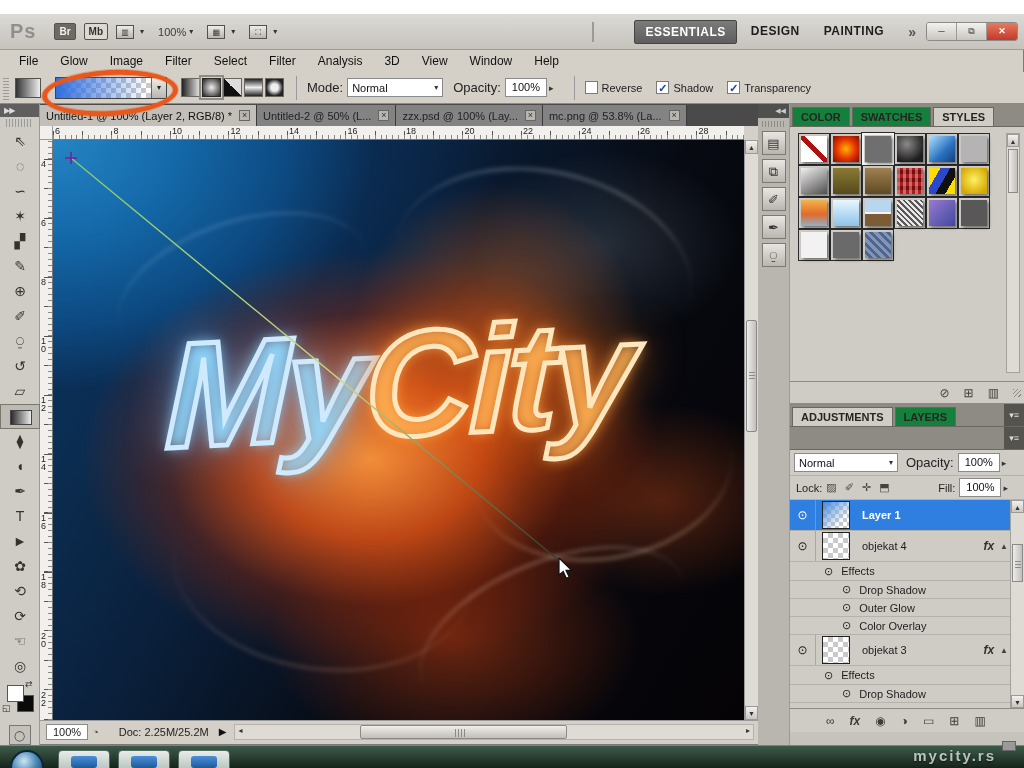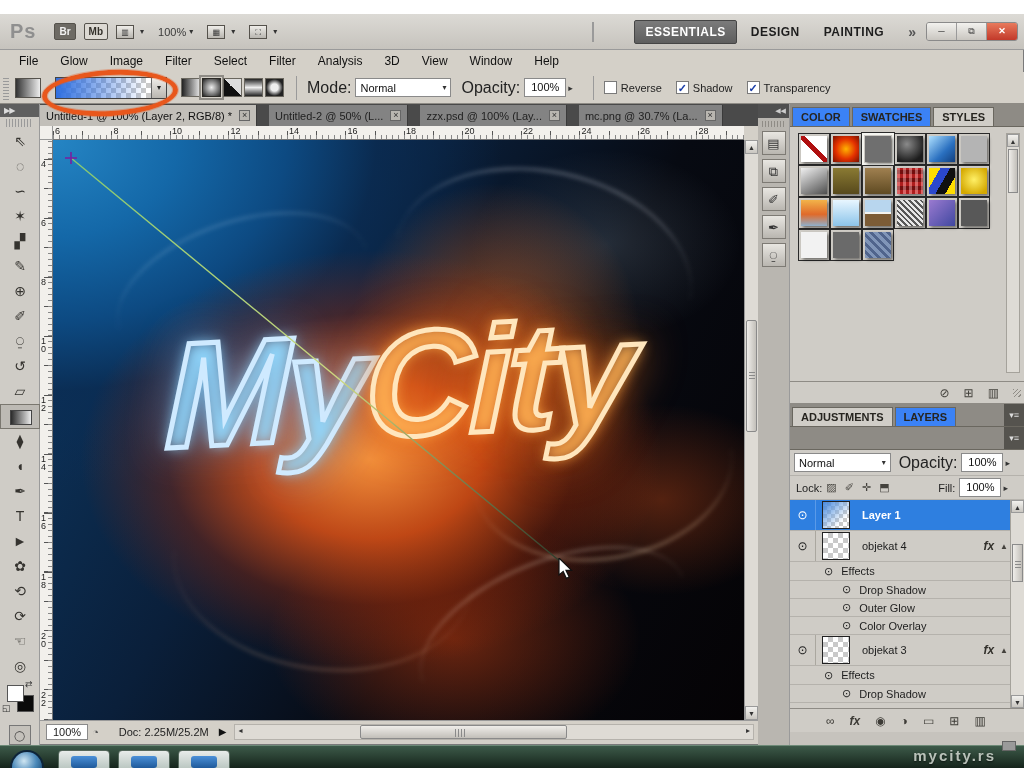--- a/index.html
+++ b/index.html
@@ -32,21 +32,21 @@
   #options-bar{position:absolute;left:0;top:72px;width:1024px;height:32px;background:#d4d0c8;border-bottom:1px solid #8e8b85;display:flex;align-items:center;}
   .grip-v{width:6px;height:24px;margin:0 6px 0 3px;background:repeating-linear-gradient(0deg,#9a9a9a 0 1px,transparent 1px 3px);}
   .preset-chip{width:26px;height:20px;border:1px solid #55524c;background:linear-gradient(90deg,#333,#eee);margin-right:14px;}
   .checker{background-image:linear-gradient(45deg,#c9c9c9 25%,transparent 25%,transparent 75%,#c9c9c9 75%),linear-gradient(45deg,#c9c9c9 25%,#fff 25%,#fff 75%,#c9c9c9 75%);background-size:10px 10px;background-position:0 0,5px 5px;background-color:#fff;}
   #gradient-preview{position:relative;width:112px;height:22px;border:1px solid #444;display:flex;margin-right:14px;}
   #gradient-fill{flex:1;background:linear-gradient(90deg,#2f6fe0 0%,rgba(47,111,224,0) 95%);}
   #gradient-dd{width:15px;border-left:1px solid #666;background:linear-gradient(#efede9,#b9b6b0);font-size:8px;text-align:center;line-height:20px;color:#222;}
   .gtype{width:19px;height:19px;border:1px solid #6a675f;margin-right:2px;}
   .gtype.active{outline:2px solid #8f8c86;outline-offset:1px;border-color:#2c2a26;}
   .sep-v{width:1px;height:24px;background:#9a9a9a;margin:0 10px;}
-  .opt-label{font-size:16px;color:#222;margin-right:4px;}
+  .opt-label{font-size:13px;color:#222;margin-right:4px;}
   .selbox{display:flex;align-items:center;background:#fff;border:1px solid #8a8a8a;height:19px;font-size:11px;color:#111;padding:0 4px;}
   .selbox .dd{margin-left:14px;}
   .valbox{background:#fff;border:1px solid #8a8a8a;height:19px;font-size:11px;color:#111;padding:2px 6px;margin-right:2px;}
   .spin{font-size:9px;color:#333;margin-right:10px;}
   .cbwrap{display:flex;align-items:center;margin-right:14px;font-size:11px;color:#222;}
   .cb{width:13px;height:13px;border:1px solid #7a7a7a;background:#fff;margin-right:4px;font-size:11px;line-height:12px;text-align:center;color:#1b3ea8;font-weight:bold;}
 
   
   #annotation-ellipse{position:absolute;left:42px;top:70px;width:136px;height:46px;border:5px solid #e8571c;border-radius:50%;transform:rotate(-3deg);z-index:60;pointer-events:none;box-shadow:0 0 0 1px rgba(232,87,28,.35), inset 0 0 0 1px rgba(232,87,28,.35);}
 
@@ -59,21 +59,21 @@
   .tool.active::after{content:"";position:absolute;left:9px;top:5px;width:20px;height:13px;border:1px solid #444;background:linear-gradient(90deg,#2b2b2b,#ececec);}
   #color-chips{position:relative;height:40px;}
   .chip{position:absolute;width:17px;height:17px;border:1px solid #555;}
   #fg-chip{left:7px;top:6px;background:#fff;z-index:2;}
   #bg-chip{left:17px;top:16px;background:#0a0a0a;}
   #swap-arrows{position:absolute;left:25px;top:0;font-size:9px;color:#333;}
   #mini-chips{position:absolute;left:2px;top:24px;font-size:9px;color:#333;}
   #quickmask-btn{width:22px;height:20px;margin:6px auto 0;border:1px solid #777;background:#c4c1bb;text-align:center;font-size:10px;line-height:19px;color:#333;}
 
   
-  #tab-bar{position:absolute;left:40px;top:104px;width:722px;height:22px;background:#4a4a4a;display:flex;align-items:flex-end;gap:12px;}
+  #tab-bar{position:absolute;left:40px;top:104px;width:722px;height:22px;background:#4a4a4a;display:flex;align-items:flex-end;}
   .doc-tab{height:21px;display:flex;align-items:center;padding:0 6px;font-size:11px;color:#222;background:#838383;border-right:1px solid #3a3a3a;white-space:nowrap;overflow:hidden;}
   .doc-tab.active{background:#c2bfb9;color:#111;}
   .tab-close{display:inline-block;width:11px;height:11px;border:1px solid #666;background:#b9b6b0;color:#333;font-size:9px;line-height:9px;text-align:center;margin-left:7px;}
 
   #ruler-corner{position:absolute;left:40px;top:126px;width:13px;height:14px;background:#f2f0ec;border-right:1px solid #999;border-bottom:1px solid #999;}
   #h-ruler{position:absolute;left:53px;top:126px;width:691px;height:14px;background:#f2f0ec;border-bottom:1px solid #777;display:flex;overflow:hidden;
     background-image:repeating-linear-gradient(90deg,#888 0 1px,transparent 1px 5.85px),repeating-linear-gradient(90deg,#555 0 1px,transparent 1px 29.25px);
     background-size:100% 4px,100% 8px;background-position:bottom left,bottom left;background-repeat:no-repeat;}
   #h-ruler span{display:inline-block;width:58.5px;font-size:9px;color:#222;padding-left:2px;flex:none;}
   #v-ruler{position:absolute;left:40px;top:140px;width:13px;height:580px;background:#f2f0ec;border-right:1px solid #777;overflow:hidden;
@@ -116,21 +116,21 @@
 
   
   #icon-strip{position:absolute;left:758px;top:104px;width:32px;height:641px;background:#b9b6b0;border-right:1px solid #9a9a9a;}
   #icon-strip-header{height:14px;background:#4f4f4f;color:#ccc;font-size:7px;line-height:14px;text-align:right;padding-right:3px;}
   .strip-grip{height:6px;margin:3px 4px;background:repeating-linear-gradient(90deg,#8f8c86 0 1px,transparent 1px 3px);}
   .strip-btn{width:24px;height:24px;margin:4px auto;border:1px solid #7d7a74;background:linear-gradient(#e8e6e1,#b9b6b0);text-align:center;font-size:13px;line-height:23px;color:#333;}
 
   
   #right-dock{position:absolute;left:790px;top:104px;width:234px;height:641px;background:#c6c3bd;}
   .ptab-row{height:23px;background:#8e8b85;display:flex;align-items:flex-end;border-bottom:1px solid #6a675f;}
-  .ptab{font-size:11px;font-weight:bold;color:#26241f;background:#3b82f6;border:1px solid #6a675f;border-bottom:none;padding:3px 8px 3px;margin-left:2px;white-space:nowrap;}
+  .ptab{font-size:11px;font-weight:bold;color:#26241f;background:#15803d;border:1px solid #6a675f;border-bottom:none;padding:3px 8px 3px;margin-left:2px;white-space:nowrap;}
   .ptab.active{background:#d0cdc7;}
   .pmenu{margin-left:auto;background:#55534e;color:#ddd;font-size:9px;padding:4px 5px;align-self:stretch;display:flex;align-items:center;}
 
   #styles-body{position:relative;height:255px;background:#cfccc6;border-bottom:1px solid #8e8b85;}
   #styles-grid{position:absolute;left:8px;top:6px;width:196px;display:flex;flex-wrap:wrap;}
   .swatch{width:32px;height:32px;border:1px solid #2a2a2a;padding:2px;background:#cfccc6;}
   .swatch .fill{width:100%;height:100%;box-shadow:2px 2px 3px rgba(0,0,0,.45);}
   .swatch.active{padding:1px;border:2px solid #f5f5f0;outline:1px solid #2a2a2a;}
   #styles-scroll{position:absolute;right:4px;top:6px;width:14px;height:240px;background:#dedbd5;border:1px solid #a5a29b;}
   #styles-thumb{position:absolute;left:1px;top:15px;width:10px;height:44px;background:linear-gradient(90deg,#efede9,#c2bfb9);border:1px solid #8a8a8a;}
@@ -197,21 +197,21 @@
     <span class="bar-item">
         <span class="bar-icon">▦</span>
         <span class="dd">▾</span>
       </span>
     <span class="bar-item">
         <span class="bar-icon">⛶</span>
         <span class="dd">▾</span>
       </span>
     <div id="workspace-area">
       <span class="wsep"></span>
-      <span style="display:flex;align-items:center;margin-left:30px;">
+      <span style="display:flex;align-items:flex-start;margin-left:30px;">
 
       <span class="ws-btn active">ESSENTIALS</span>
           <span class="ws-btn">DESIGN</span>
           <span class="ws-btn">PAINTING</span>
         </span>
       <span class="chev">»</span>
       <span class="winbtns">
         <span class="winbtn">─</span>
         <span class="winbtn">⧉</span>
         <span class="winbtn close">✕</span>
@@ -320,21 +320,21 @@
       </span>
       <span class="doc-tab">
         <span>Untitled-2 @ 50% (L...</span>
         <span class="tab-close">×</span>
       </span>
       <span class="doc-tab">
         <span>zzx.psd @ 100% (Lay...</span>
         <span class="tab-close">×</span>
       </span>
       <span class="doc-tab">
-        <span>mc.png @ 30.7% (La...</span>
+        <span>mc.png @ 53.8% (La...</span>
         <span class="tab-close">×</span>
       </span>
     </div>
 
   <div id="ruler-corner"></div>
   <div id="h-ruler">
 
   <span>6</span>
       <span>8</span>
       <span>10</span>

